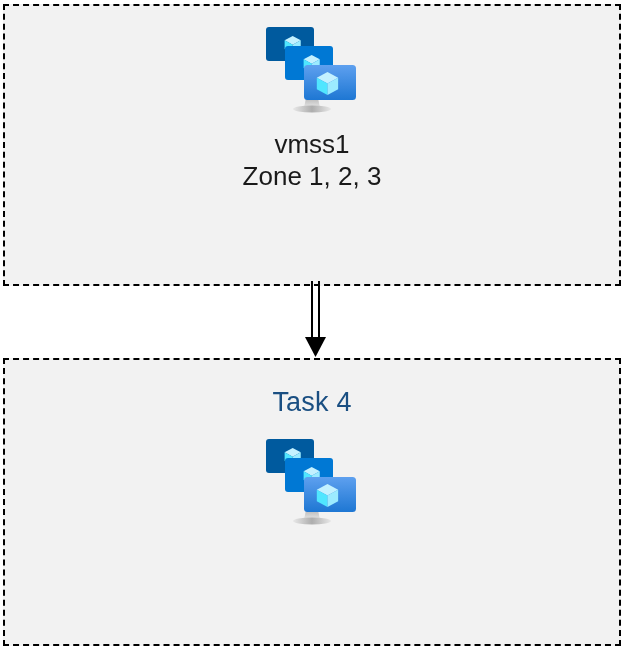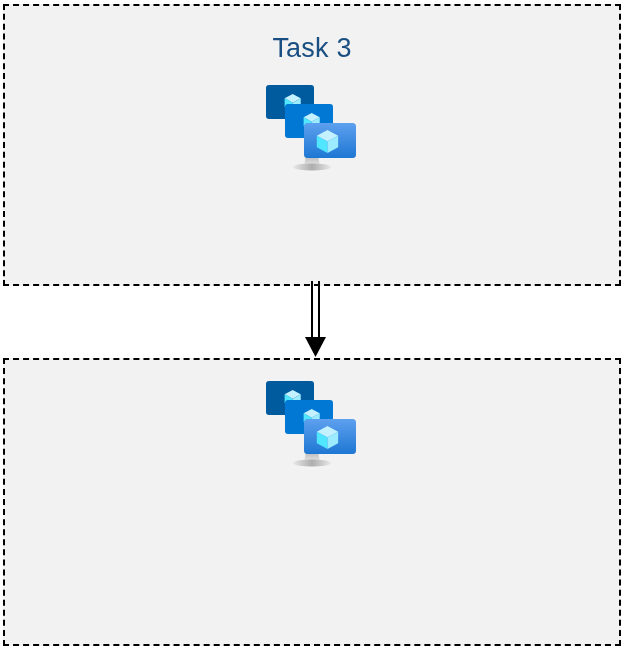--- a/index.html
+++ b/index.html
@@ -82,21 +82,20 @@
   }
   #connector-arrow svg {
     display: block;
   }
 </style>
 </head>
 <body>
 
 <div class="task-box" id="task-box-3">
 
-  <div class="task-title">Task 3</div>
 
   <div class="vmss-icon">
     <svg viewBox="0 0 104 94" xmlns="http://www.w3.org/2000/svg">
       <defs>
         <linearGradient id="frontGrad3" x1="0" y1="0" x2="0" y2="1">
           <stop offset="0" stop-color="#5EA0EF"></stop>
           <stop offset="1" stop-color="#1E77D3"></stop>
         </linearGradient>
         <linearGradient id="standGrad3" x1="0" y1="0" x2="0" y2="1">
           <stop offset="0" stop-color="#B8B8B8"></stop>
@@ -132,33 +131,38 @@
       <rect x="44" y="43" width="52" height="35" rx="3.5" fill="url(#frontGrad3)"></rect>
 
       <g transform="translate(56,50) scale(0.82)">
         <path d="M14 0 L27 7 L14 14 L1 7 Z" fill="#C3F1FF"></path>
         <path d="M1 7 L14 14 L14 28 L1 21 Z" fill="#50E6FF"></path>
         <path d="M27 7 L14 14 L14 28 L27 21 Z" fill="#9CEBFF"></path>
       </g>
     </svg>
   </div>
 
+  <div class="caption" id="task3-caption">
+    <div>vmss1</div>
+    <div>Zone 1, 2, 3</div>
+  </div>
 
 </div>
 
 <div id="connector-arrow">
   <svg viewBox="0 0 40 80" xmlns="http://www.w3.org/2000/svg">
     <line x1="16" y1="0" x2="16" y2="58" stroke="#000000" stroke-width="2"></line>
     <line x1="23" y1="0" x2="23" y2="58" stroke="#000000" stroke-width="2"></line>
     <polygon points="9,56 30,56 19.5,76" fill="#000000"></polygon>
   </svg>
 </div>
 
 <div class="task-box" id="task-box-4">
 
+  <div class="task-title">Task 4</div>
 
   <div class="vmss-icon">
     <svg viewBox="0 0 104 94" xmlns="http://www.w3.org/2000/svg">
       <defs>
         <linearGradient id="frontGrad4" x1="0" y1="0" x2="0" y2="1">
           <stop offset="0" stop-color="#5EA0EF"></stop>
           <stop offset="1" stop-color="#1E77D3"></stop>
         </linearGradient>
         <linearGradient id="standGrad4" x1="0" y1="0" x2="0" y2="1">
           <stop offset="0" stop-color="#B8B8B8"></stop>

